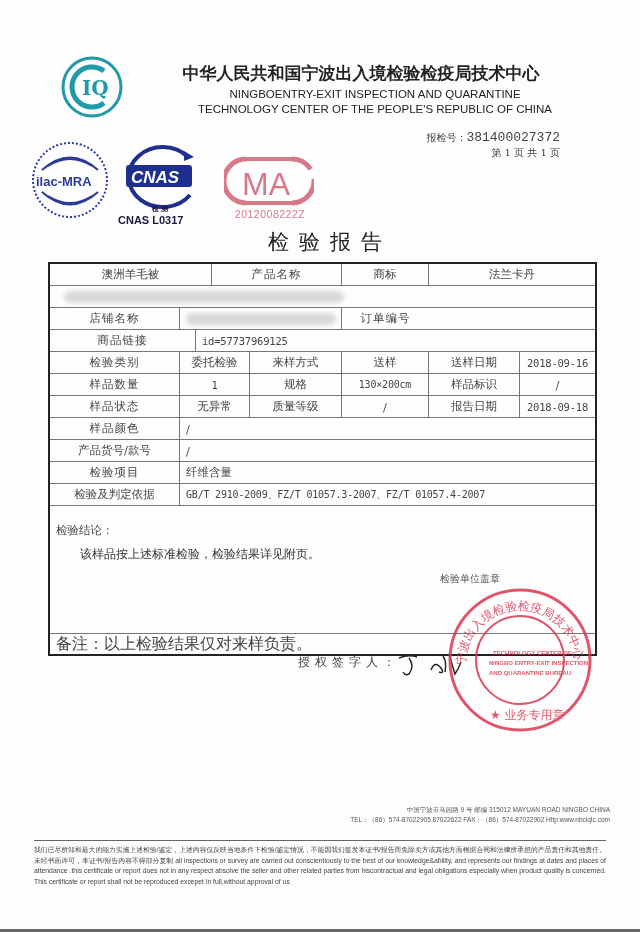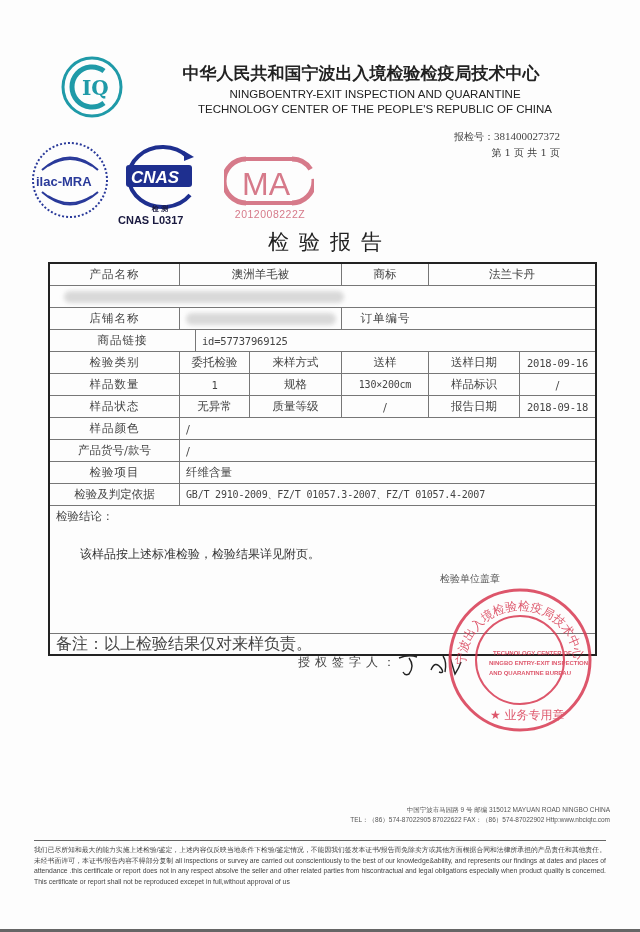--- a/index.html
+++ b/index.html
@@ -12,21 +12,21 @@
   .abs { position: absolute; }
   
   .ciq-logo { left: 60px; top: 55px; width: 64px; height: 64px; }
   .org-cn { left: 151px; top: 62px; width: 420px; text-align: center;
     font-family: "DejaVu Sans", sans-serif; font-size: 17px; font-weight: bold; color: #222; letter-spacing: 0px; }
   .org-en1 { left: 165px; top: 88px; width: 420px; text-align: center;
     font-family: "Liberation Sans", sans-serif; font-size: 11.5px; color: #222; }
   .org-en2 { left: 165px; top: 103px; width: 420px; text-align: center;
     font-family: "Liberation Sans", sans-serif; font-size: 11.5px; color: #222; }
   .report-no { left: 420px; top: 130px; width: 140px; text-align: right; font-size: 10px; color: #444; }
-  .report-no .num { font-family: Liberation Serif, serif; font-size: 11px; }
+  .report-no .num { font-family: Liberation Mono, monospace; font-size: 13px; }
   .page-info { left: 420px; top: 146px; width: 140px; text-align: right; font-size: 10px; color: #444; }
 
   .ilac-logo { left: 30px; top: 140px; width: 80px; height: 80px; }
   .cnas-logo { left: 118px; top: 145px; width: 82px; height: 70px; }
   .cnas-text { left: 118px; top: 214px; width: 84px; text-align: left;
     font-family: "Liberation Sans", sans-serif; font-weight: bold; font-size: 11px; color: #1a1a40; }
   .cnas-sub { left: 118px; top: 204px; width: 84px; text-align: center; font-size: 7px; color: #1a1a40; font-weight: bold; }
   .cma-logo { left: 224px; top: 155px; width: 90px; height: 52px; }
   .cma-code { left: 224px; top: 208px; width: 92px; text-align: center;
     font-family: "Liberation Sans", sans-serif; font-size: 10.5px; color: #d67a8a; letter-spacing: 0.5px; }
@@ -39,21 +39,21 @@
   .row { display: flex; height: 22px; border-bottom: 1px solid #777; box-sizing: border-box; }
   .cell { box-sizing: border-box; border-right: 1px solid #777; display: flex; align-items: center; justify-content: center;
     font-size: 11.5px; color: #444; white-space: nowrap; overflow: hidden; }
   .cell:last-child { border-right: none; }
   .cell.left { justify-content: flex-start; padding-left: 6px; }
   .c-label { width: 130px; letter-spacing: 1px; }
   .mono { font-family: "DejaVu Sans Mono", "Liberation Mono", monospace; font-size: 10.5px; letter-spacing: -0.2px; }
   .blur-blob { width: 150px; height: 12px; border-radius: 6px; background: #d9d9d9; filter: blur(2px); }
   .blur-blob.wide { width: 280px; margin-left: 8px; }
   .conclusion { height: 92px; border-bottom: 1px solid #777; position: relative; box-sizing: border-box; }
-  .concl-label { position: absolute; left: 6px; top: 3px; font-size: 11.5px; color: #444; }
+  .concl-label { position: absolute; left: 6px; top: 17px; font-size: 11.5px; color: #444; }
   .concl-text { position: absolute; left: 30px; top: 40px; font-size: 12px; color: #333; }
   .seal-label { position: absolute; left: 390px; top: 66px; font-size: 10px; color: #555; }
   .remark { height: 20px; display: flex; align-items: center; padding-left: 6px; font-size: 16px; color: #444; }
 
   .signer { left: 298px; top: 654px; font-size: 12px; color: #444; letter-spacing: 5px; }
   .signature { left: 395px; top: 648px; width: 80px; height: 32px; }
   .seal { left: 445px; top: 585px; width: 150px; height: 150px; }
 
   .footer-addr { left: 300px; top: 806px; width: 310px; text-align: right;
     font-family: "Liberation Sans", sans-serif; font-size: 6.5px; color: #555; }
@@ -102,22 +102,22 @@
   <line x1="22" y1="4" x2="68" y2="4" stroke="#d67a8a" stroke-width="4"></line>
   <line x1="22" y1="48" x2="68" y2="48" stroke="#d67a8a" stroke-width="4"></line>
   <text x="18" y="40" font-family="Liberation Sans, sans-serif" font-size="32" fill="#d67a8a">MA</text>
 </svg>
 <div class="abs cma-code">2012008222Z</div>
 
 <div class="abs doc-title">检验报告</div>
 
 <div class="abs form">
   <div class="row">
+    <div class="cell" style="width:162px">澳洲羊毛被</div>
     <div class="cell c-label" style="width:130px">产品名称</div>
-    <div class="cell" style="width:162px">澳洲羊毛被</div>
     <div class="cell" style="width:87px">商标</div>
     <div class="cell" style="flex:1">法兰卡丹</div>
   </div>
   <div class="row">
     <div class="cell left" style="flex:1">
       <div class="blur-blob wide"></div>
     </div>
   </div>
   <div class="row">
     <div class="cell c-label" style="width:130px">店铺名称</div>

